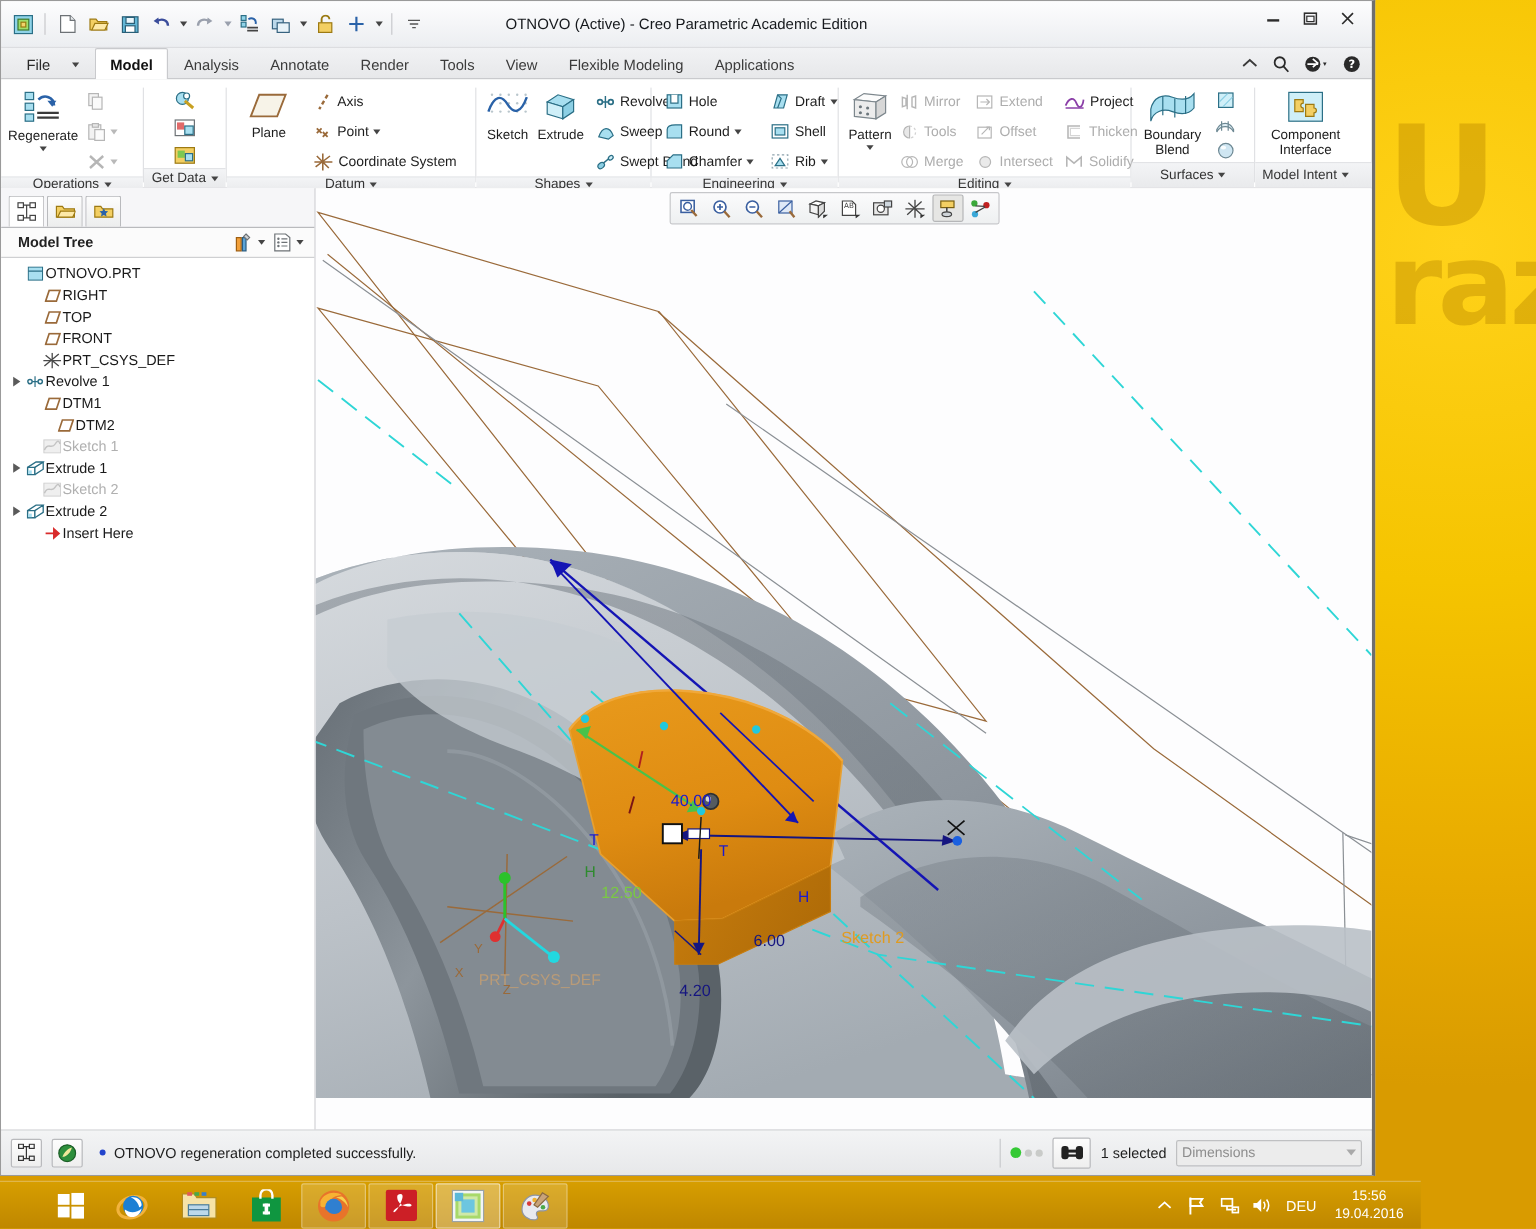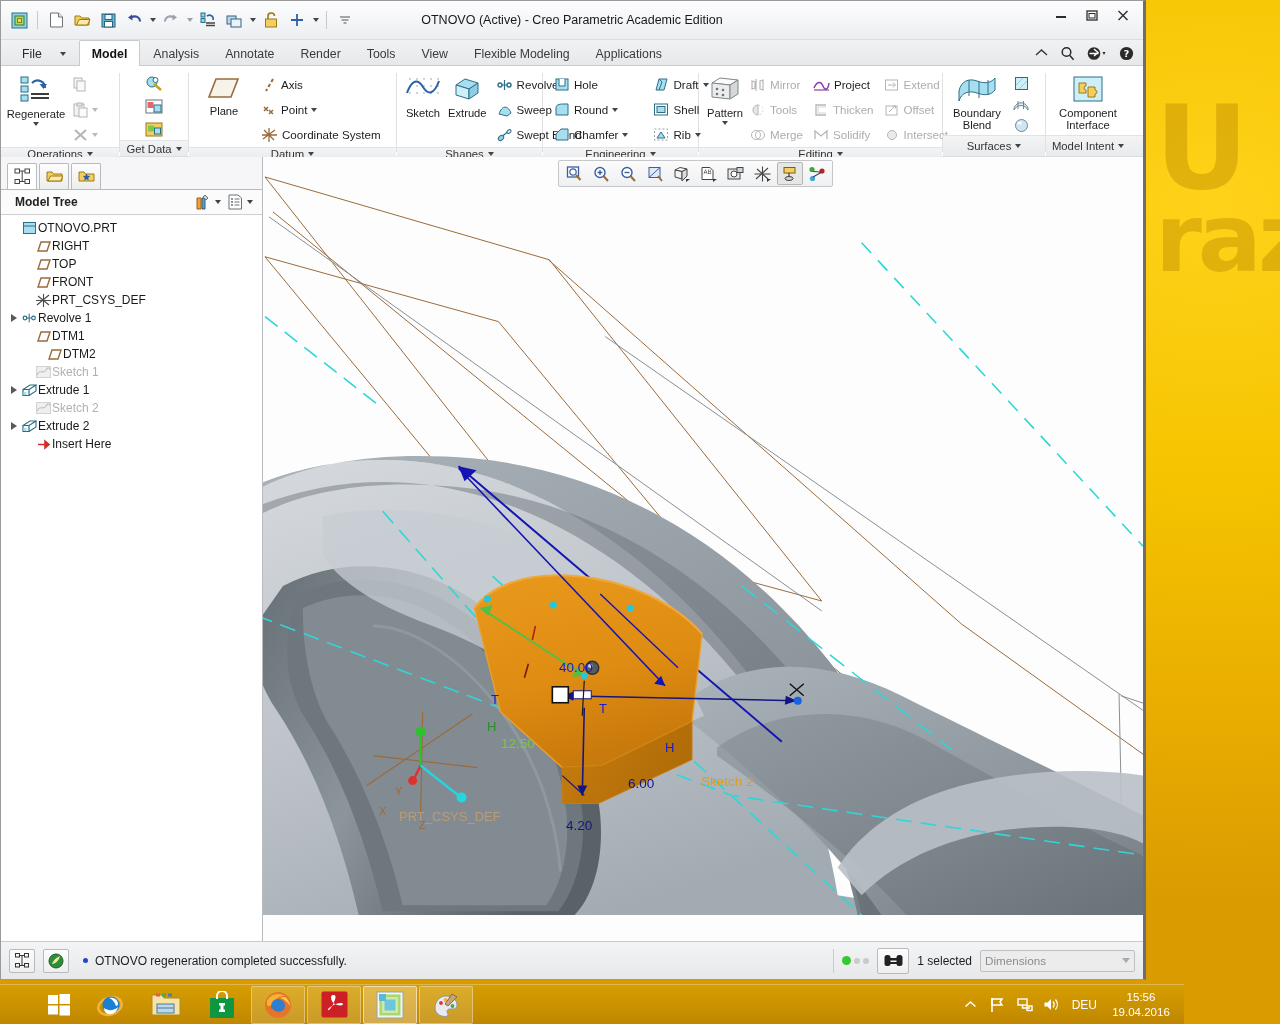--- a/index.html
+++ b/index.html
@@ -534,21 +534,21 @@
         </div>
       </div>
       <div class="rgroup-label">
         <span>Shapes</span>
           <i class="gcaret"></i>
       </div>
     </div>
     <div class="rgroup-sep"></div>
 
     <div class="rgroup" style="width:155px">
-      <div class="rgroup-body" style="gap:15px">
+      <div class="rgroup-body" style="gap:4px">
         <div class="col">
           <div class="small-btn">
             <svg width="16" height="15" viewBox="0 0 16 15">
                 <rect x="2" y="2" width="12" height="11" fill="#a8dff0" stroke="#2b6f86"></rect>
                 <path d="M5 2v7h6V2" stroke="#2b6f86" fill="#fff"></path>
               </svg>
             <span>Hole</span>
           </div>
           <div class="small-btn">
             <svg width="16" height="15" viewBox="0 0 16 15">
@@ -631,61 +631,61 @@
           </div>
           <div class="small-btn dis">
             <svg width="16" height="14" viewBox="0 0 16 14">
                 <circle cx="6" cy="7" r="4.5" fill="none" stroke="#b6b6b6"></circle>
                 <circle cx="10" cy="7" r="4.5" fill="none" stroke="#b6b6b6"></circle>
               </svg>
             <span>Merge</span>
           </div>
         </div>
         <div class="col">
+          <div class="small-btn dis">
+            <svg width="16" height="14" viewBox="0 0 16 14">
+                <rect x="1.5" y="2" width="12" height="10" fill="none" stroke="#b6b6b6"></rect>
+                <path d="M4 7h7M9 4.5L11.5 7 9 9.5" stroke="#b6b6b6" fill="none"></path>
+              </svg>
+            <span>Extend</span>
+          </div>
+          <div class="small-btn dis">
+            <svg width="16" height="14" viewBox="0 0 16 14">
+                <rect x="2" y="3" width="11" height="9" fill="none" stroke="#b6b6b6"></rect>
+                <path d="M5 9l6-6M9 3h2.5v2.5" stroke="#b6b6b6" fill="none"></path>
+              </svg>
+            <span>Offset</span>
+          </div>
+          <div class="small-btn dis">
+            <svg width="16" height="14" viewBox="0 0 16 14">
+                <path d="M8 2.5a4.5 4.5 0 0 0 0 9 4.5 4.5 0 0 0 0-9z" fill="#eaeaea" stroke="#b6b6b6"></path>
+              </svg>
+            <span>Intersect</span>
+          </div>
+        </div>
+        <div class="col">
           <div class="small-btn">
             <svg width="17" height="14" viewBox="0 0 17 14">
                 <path d="M1 10c3-7 7-7 9 -2s5 4 6-3" stroke="#8b3fa8" stroke-width="1.5" fill="none"></path>
                 <path d="M1 12h15" stroke="#8b3fa8" stroke-width="1.2"></path>
               </svg>
             <span>Project</span>
           </div>
           <div class="small-btn dis">
             <svg width="16" height="14" viewBox="0 0 16 14">
                 <path d="M13 2H3v10h10" fill="none" stroke="#b6b6b6" stroke-width="1.3"></path>
                 <path d="M13 4H5v6h8" fill="none" stroke="#d5d5d5"></path>
               </svg>
             <span>Thicken</span>
           </div>
           <div class="small-btn dis">
             <svg width="16" height="14" viewBox="0 0 16 14">
                 <path d="M2 11V3l6 5 6-5v8" fill="none" stroke="#b6b6b6" stroke-width="1.3"></path>
               </svg>
             <span>Solidify</span>
-          </div>
-        </div>
-        <div class="col">
-          <div class="small-btn dis">
-            <svg width="16" height="14" viewBox="0 0 16 14">
-                <rect x="1.5" y="2" width="12" height="10" fill="none" stroke="#b6b6b6"></rect>
-                <path d="M4 7h7M9 4.5L11.5 7 9 9.5" stroke="#b6b6b6" fill="none"></path>
-              </svg>
-            <span>Extend</span>
-          </div>
-          <div class="small-btn dis">
-            <svg width="16" height="14" viewBox="0 0 16 14">
-                <rect x="2" y="3" width="11" height="9" fill="none" stroke="#b6b6b6"></rect>
-                <path d="M5 9l6-6M9 3h2.5v2.5" stroke="#b6b6b6" fill="none"></path>
-              </svg>
-            <span>Offset</span>
-          </div>
-          <div class="small-btn dis">
-            <svg width="16" height="14" viewBox="0 0 16 14">
-                <path d="M8 2.5a4.5 4.5 0 0 0 0 9 4.5 4.5 0 0 0 0-9z" fill="#eaeaea" stroke="#b6b6b6"></path>
-              </svg>
-            <span>Intersect</span>
           </div>
         </div>
       </div>
       <div class="rgroup-label">
         <span>Editing</span>
           <i class="gcaret"></i>
       </div>
     </div>
     <div class="rgroup-sep"></div>
 

